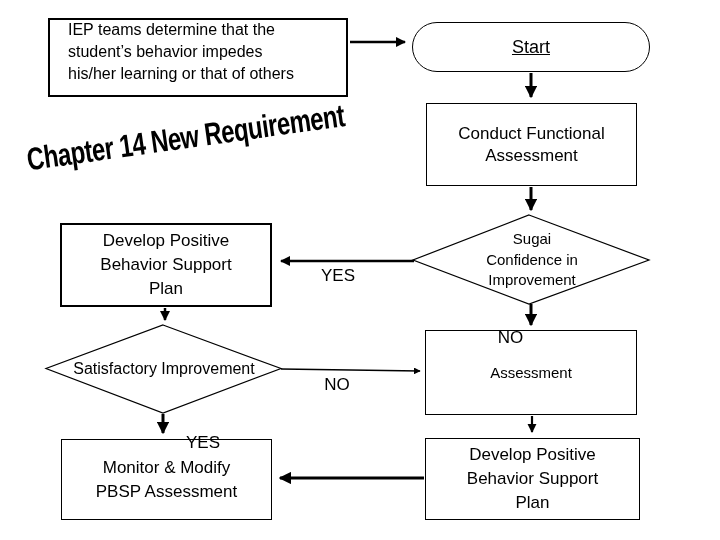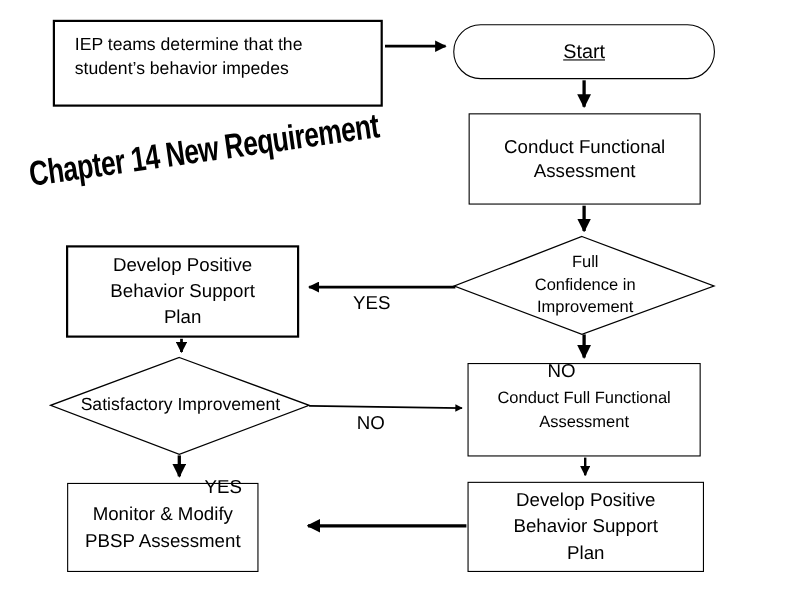--- a/index.html
+++ b/index.html
@@ -16,21 +16,21 @@
        align-items:flex-start;text-align:left;padding:0 6px 12px 18px;
        font-size:16px;line-height:22px;}
   #start{left:412px;top:22px;width:238px;height:50px;border-width:1.2px;
        border-radius:25px;font-size:18px;text-decoration:underline;}
   #conduct-fa{left:426px;top:103px;width:211px;height:83px;border-width:1.4px;
        font-size:17px;line-height:22px;}
   #develop-pbsp{left:60px;top:223px;width:212px;height:84px;border-width:2px;
        font-size:17px;line-height:24px;}
   #conduct-full-fa{left:425px;top:330px;width:212px;height:85px;border-width:1.8px;
        font-size:15px;line-height:22px;}
-  #monitor{left:61px;top:439px;width:174px;height:81px;border-width:1.8px;
+  #monitor{left:61px;top:439px;width:211px;height:81px;border-width:1.8px;
        font-size:17px;line-height:24px;}
   #develop-pbsp-2{left:425px;top:438px;width:215px;height:82px;border-width:1.8px;
        font-size:17px;line-height:24px;}
   .svg-layer{position:absolute;left:0;top:0;width:720px;height:540px;pointer-events:none;}
   .diamond-text{
     position:absolute;text-align:center;background:transparent;
   }
   #high-confidence-text{left:431px;top:229px;width:202px;font-size:15px;line-height:20.5px;}
   #satisfactory-text{left:63px;top:361px;width:202px;font-size:16px;line-height:16px;}
   .edge-label{position:absolute;font-size:17px;line-height:18px;background:transparent;margin-top:24px;}
@@ -51,39 +51,39 @@
 </head>
 <body>
 
 <div class="slide">
 
   <div class="watermark">Chapter 14 New Requirement</div>
 
   <div class="node" id="iep">
     <div>IEP teams determine that the</div>
     <div>student’s behavior impedes</div>
+    <div>his/her learning or that of others</div>
   </div>
 
   <div class="node" id="start">
     <div>Start</div>
   </div>
 
   <div class="node" id="conduct-fa">
     <div>Conduct Functional</div>
     <div>Assessment</div>
   </div>
 
   <div class="node" id="develop-pbsp">
     <div>Develop Positive</div>
     <div>Behavior Support</div>
     <div>Plan</div>
   </div>
 
   <div class="node" id="conduct-full-fa">
-    <div>Conduct Full Functional</div>
     <div>Assessment</div>
   </div>
 
   <div class="node" id="monitor">
     <div>Monitor &amp; Modify</div>
     <div>PBSP Assessment</div>
   </div>
 
   <div class="node" id="develop-pbsp-2">
     <div>Develop Positive</div>
@@ -107,21 +107,21 @@
     <line x1="414" y1="261" x2="281" y2="261" stroke="#000" stroke-width="2.4" marker-end="url(#arrow)"></line>
     <line x1="531" y1="304" x2="531" y2="325" stroke="#000" stroke-width="3" marker-end="url(#arrow)"></line>
     <line x1="165" y1="308" x2="165" y2="320" stroke="#000" stroke-width="2.5" marker-end="url(#arrow)"></line>
     <line x1="281" y1="369" x2="420" y2="371" stroke="#000" stroke-width="1.6" marker-end="url(#arrow)"></line>
     <line x1="163" y1="414" x2="163" y2="433" stroke="#000" stroke-width="3" marker-end="url(#arrow)"></line>
     <line x1="532" y1="416" x2="532" y2="432" stroke="#000" stroke-width="2.2" marker-end="url(#arrow)"></line>
     <line x1="424" y1="478" x2="280" y2="478" stroke="#000" stroke-width="3" marker-end="url(#arrow)"></line>
   </svg>
 
   <div class="diamond-text" id="high-confidence-text">
-    <div>Full</div>
+    <div>Sugai</div>
     <div>Confidence in</div>
     <div>Improvement</div>
   </div>
   <div class="diamond-text" id="satisfactory-text">
     <div>Satisfactory Improvement</div>
   </div>
 
   <div class="edge-label" id="label-yes-1">YES</div>
   <div class="edge-label" id="label-no-1">NO</div>
   <div class="edge-label" id="label-no-2">NO</div>

